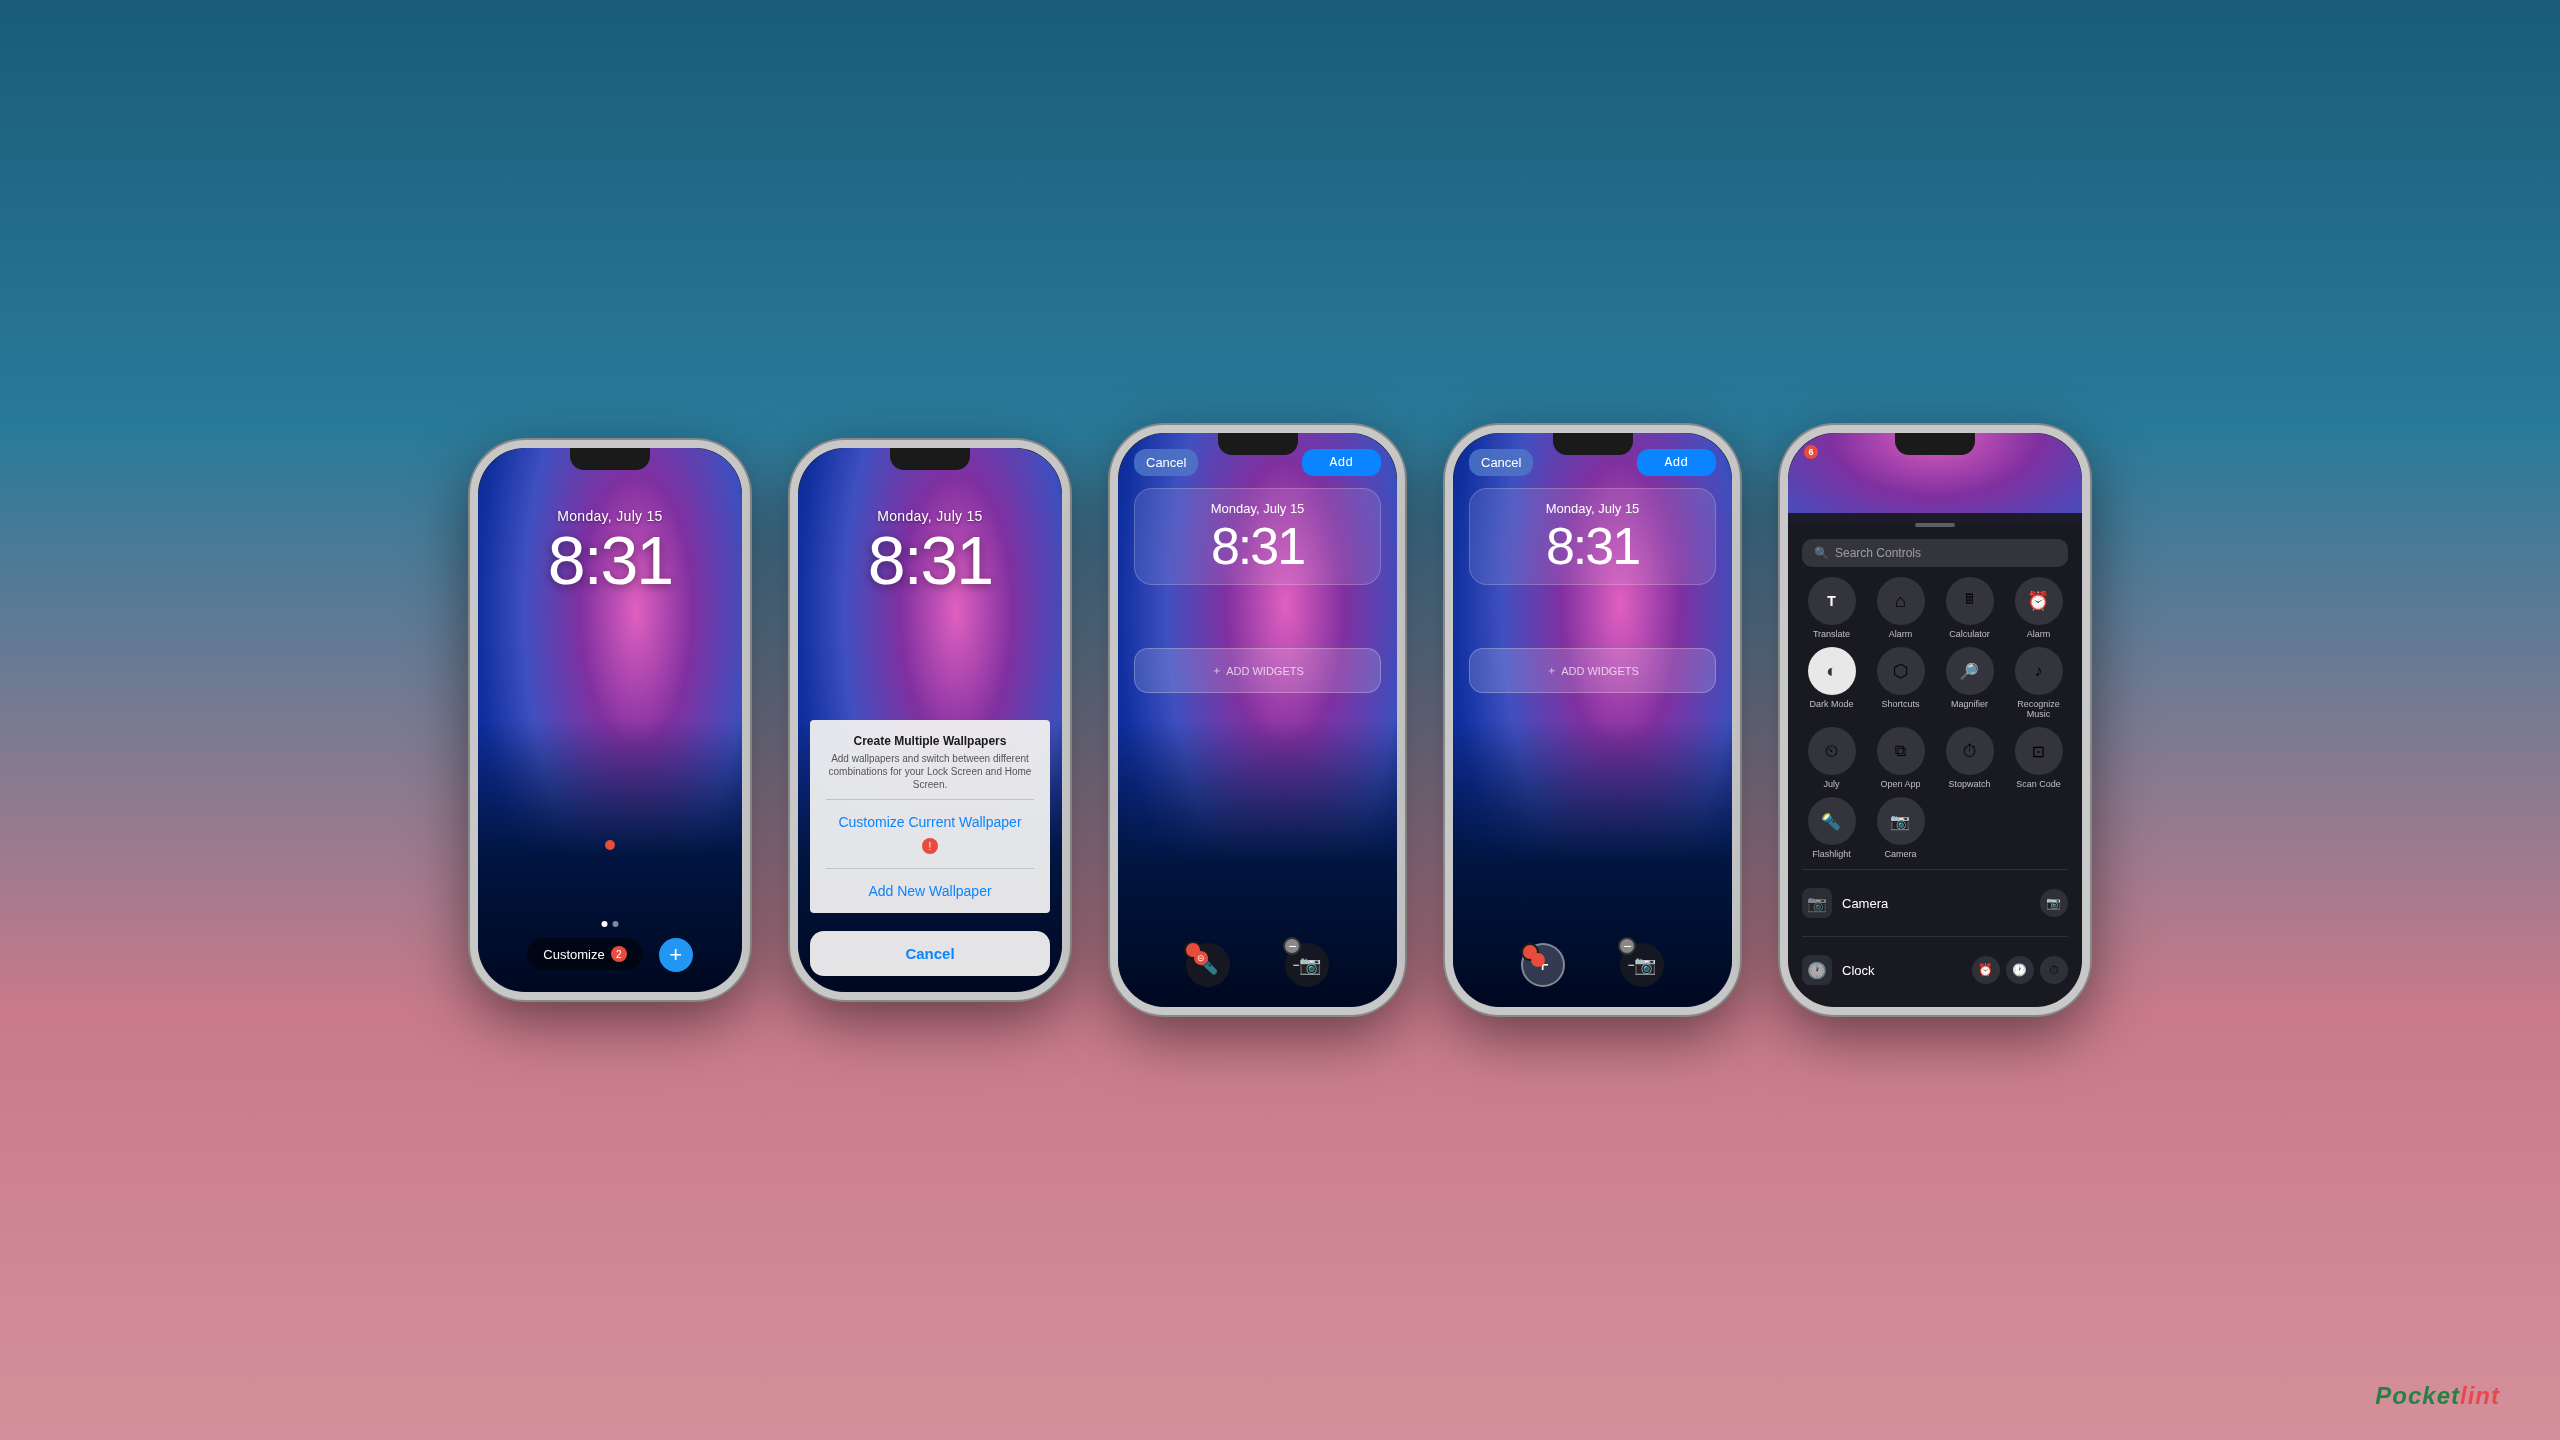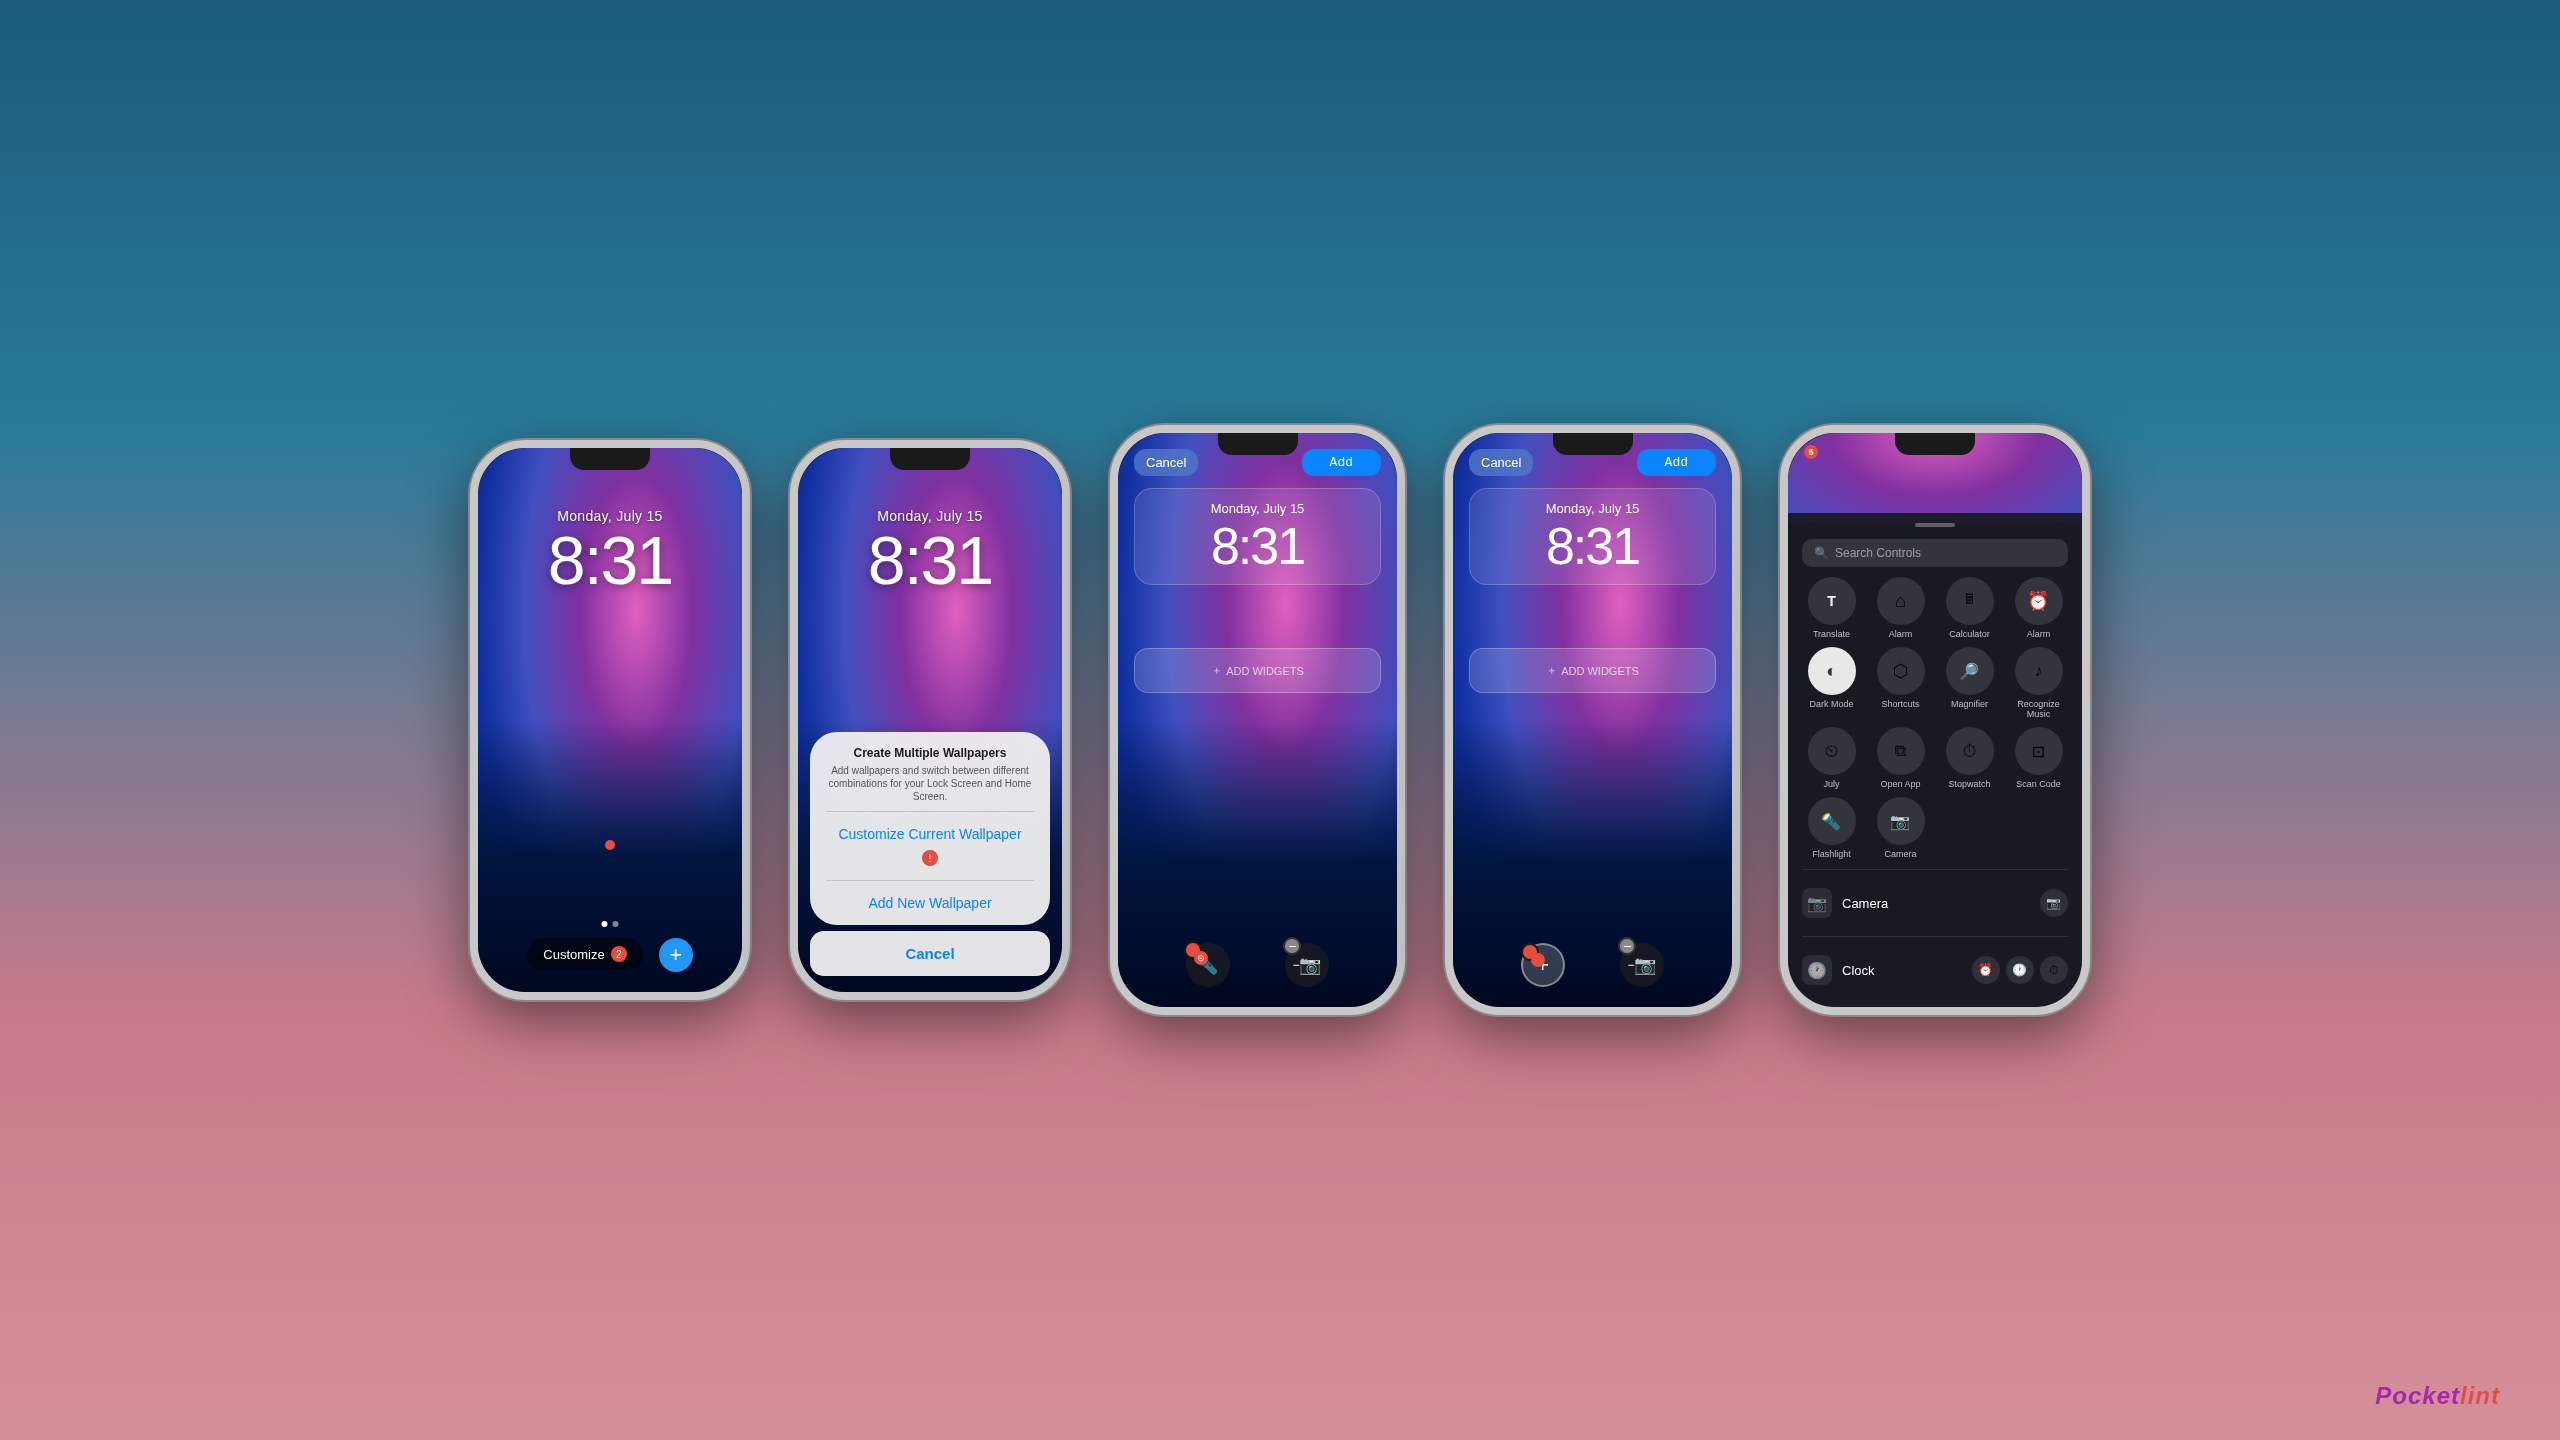--- a/index.html
+++ b/index.html
@@ -200,22 +200,22 @@
       position: absolute;
       bottom: 0;
       left: 0;
       right: 0;
       z-index: 50;
       background: transparent;
     }
 
     .popup-card {
       background: rgba(240,240,240,0.95);
-      margin: 0 12px 6px;
-      border-radius: 27px;
+      margin: 0 12px 18px;
+      border-radius: 4px;
       overflow: hidden;
     }
 
     .popup-header {
       padding: 14px 16px 8px;
       text-align: center;
     }
 
     .popup-title {
       font-size: 12px;
@@ -531,21 +531,21 @@
       right: 60px;
       color: white;
       font-size: 24px;
       font-weight: 700;
       font-style: italic;
       letter-spacing: 1px;
       opacity: 0.9;
     }
 
     .watermark span {
-      color: #a21caf;
+      color: #15803d;
     }
 
     
     .side-btn-right {
       position: absolute;
       right: -10px;
       top: 120px;
       width: 4px;
       height: 60px;
       background: #aaa;

